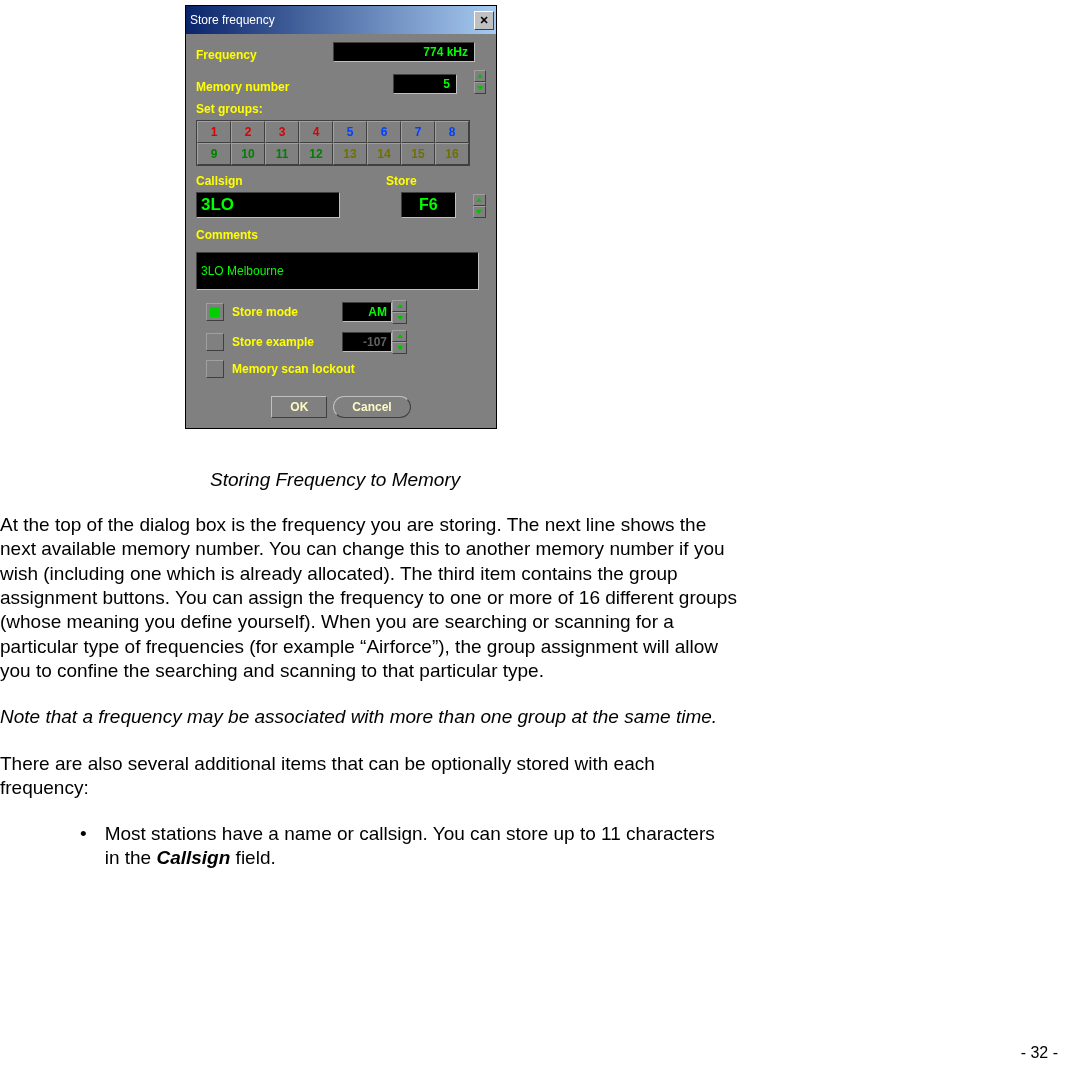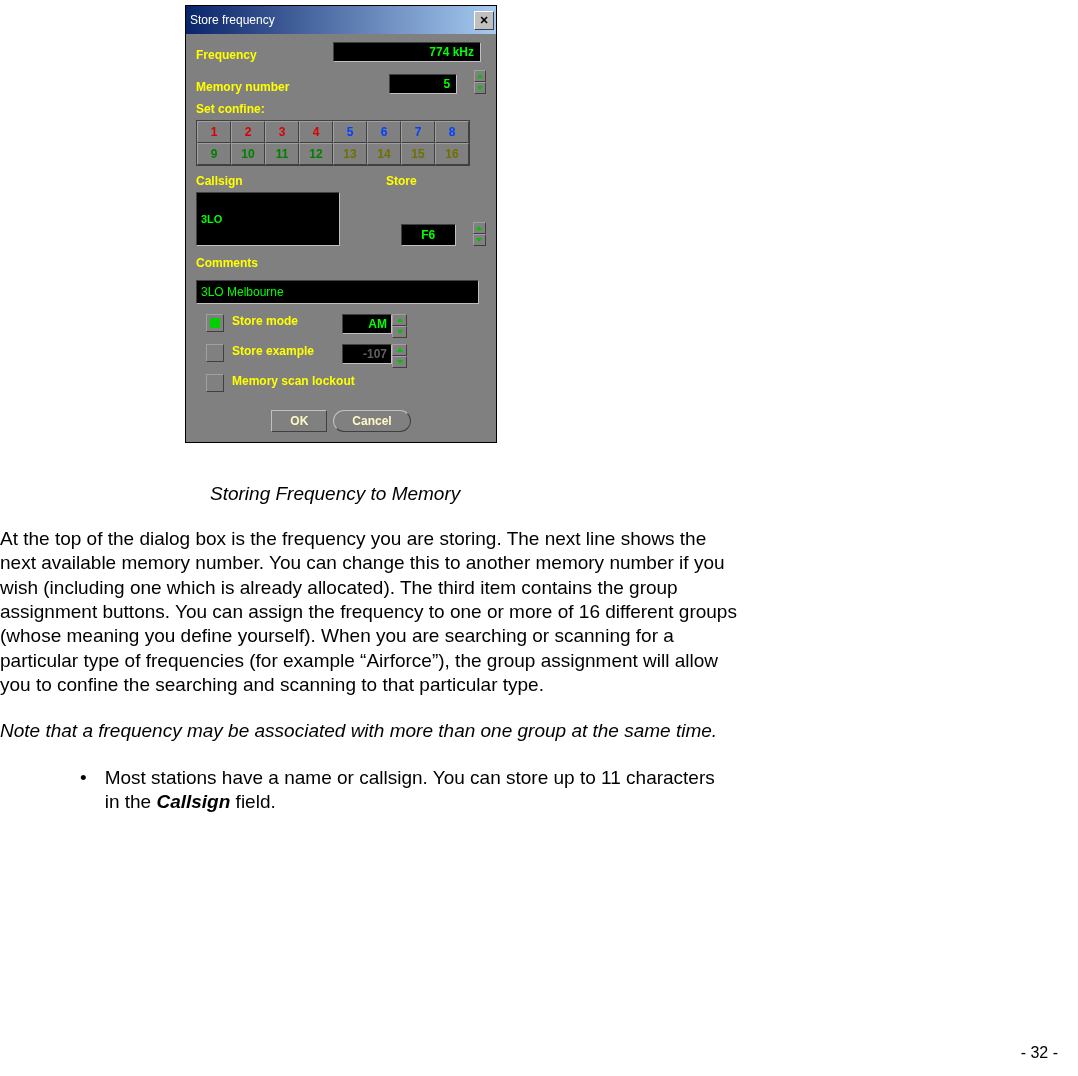--- a/index.html
+++ b/index.html
@@ -64,21 +64,21 @@
   .ylabel {
     color: #ffff00;
     font-weight: bold;
     font-size: 12px;
   }
   .blkfield {
     background: #000;
     color: #00ff00;
     font-weight: bold;
     font-size: 12px;
-    padding: 2px 6px 2px 18px;
+    padding: 2px 6px 2px 12px;
     text-align: right;
     border: 1px solid #000;
     border-top-color: #404040;
     border-left-color: #404040;
     border-bottom-color: #c0c0c0;
     border-right-color: #c0c0c0;
   }
   .spin {
     width: 15px;
     display: flex;
@@ -133,56 +133,56 @@
   .grp.olive { color: #707000; }
   .lblrow {
     display: flex;
     margin-bottom: 4px;
   }
   .callsign-box {
     width: 150px;
     background: #000;
     color: #00ff00;
     font-weight: bold;
-    padding: 20px 4px;
+    padding: 2px 4px;
     border-top: 1px solid #404040;
     border-left: 1px solid #404040;
     border-bottom: 1px solid #c0c0c0;
     border-right: 1px solid #c0c0c0;
-    font-size: 11px;
+    font-size: 17px;
   }
   .hotkey-box {
     width: 50px;
     background: #000;
     color: #00ff00;
     font-weight: bold;
     padding: 3px 4px;
     text-align: center;
     border-top: 1px solid #404040;
     border-left: 1px solid #404040;
     border-bottom: 1px solid #c0c0c0;
     border-right: 1px solid #c0c0c0;
-    font-size: 12px;
+    font-size: 16px;
   }
   .comments-box {
     width: 273px;
     background: #000;
     color: #00ff00;
     font-weight: normal;
-    padding: 4px 4px;
+    padding: 11px 4px;
     border-top: 1px solid #404040;
     border-left: 1px solid #404040;
     border-bottom: 1px solid #c0c0c0;
     border-right: 1px solid #c0c0c0;
     font-size: 12px;
     margin-bottom: 10px;
   }
   .chkrow {
     display: flex;
-    align-items: flex-start;
+    align-items: center;
     margin-bottom: 6px;
   }
   .chk {
     width: 16px;
     height: 16px;
     background: #808080;
     border-top: 1px solid #a0a0a0;
     border-left: 1px solid #a0a0a0;
     border-right: 1px solid #404040;
     border-bottom: 1px solid #404040;
@@ -286,21 +286,21 @@
           <span class="blkfield" style="width:54px">5</span>
           <div class="spin">
             <div class="spin-btn">
                 <div class="tri-up"></div>
               </div>
             <div class="spin-btn">
                 <div class="tri-down"></div>
               </div>
           </div>
         </div>
-        <div class="ylabel">Set confine:</div>
+        <div class="ylabel">Set groups:</div>
         <div class="group-grid">
           <div class="grp red">1</div>
           <div class="grp red">2</div>
           <div class="grp red">3</div>
           <div class="grp red">4</div>
           <div class="grp blue">5</div>
           <div class="grp blue">6</div>
           <div class="grp blue">7</div>
           <div class="grp blue">8</div>
           <div class="grp green">9</div>
@@ -370,20 +370,21 @@
           <div class="dlgbtn cancel">Cancel</div>
         </div>
       </div>
     </div>
   </div>
 
   <div class="caption">Storing Frequency to Memory</div>
 
   <p class="para">At the top of the dialog box is the frequency you are storing. The next line shows the next available memory number. You can change this to another memory number if you wish (including one which is already allocated). The third item contains the group assignment buttons. You can assign the frequency to one or more of 16 different groups (whose meaning you define yourself).  When you are searching or scanning for a particular type of frequencies (for example “Airforce”), the group assignment will allow you to confine the searching and scanning to that particular type.</p>
   <p class="para italic">Note that a frequency may be associated with more than one group at the same time.</p>
+  <p class="para">There are also several additional items that can be optionally stored with each frequency:</p>
 
   <div class="bullets">
     <div class="bullet">
       <span class="dot">•</span>
       <span>
         <span>Most stations have a name or callsign.  You can store up to 11 characters in the </span><span class="bi">Callsign</span><span> field.</span>
       </span>
     </div>
   </div>
 

